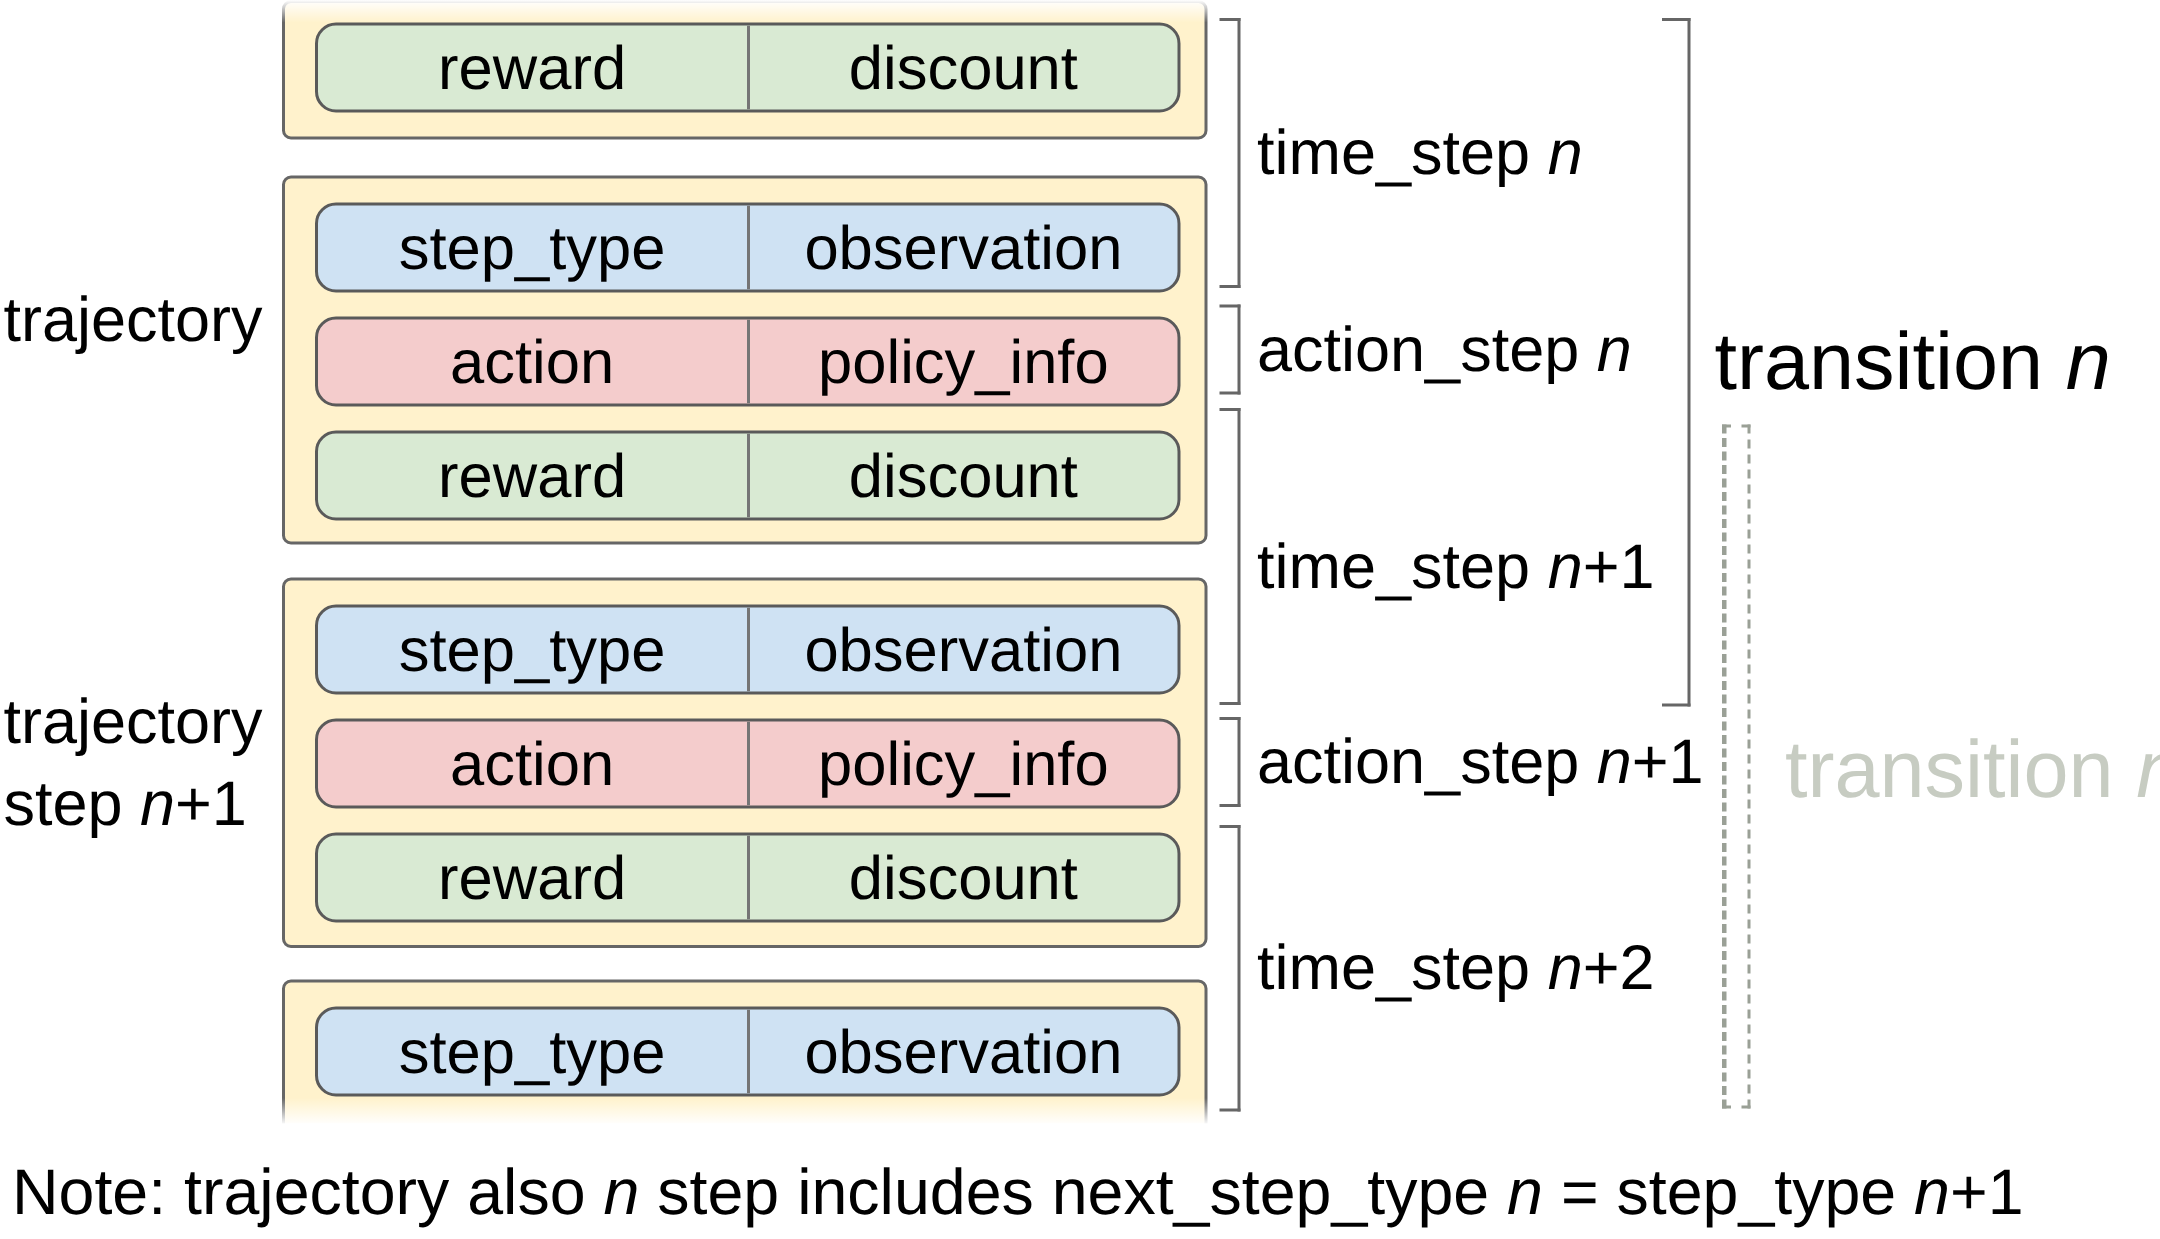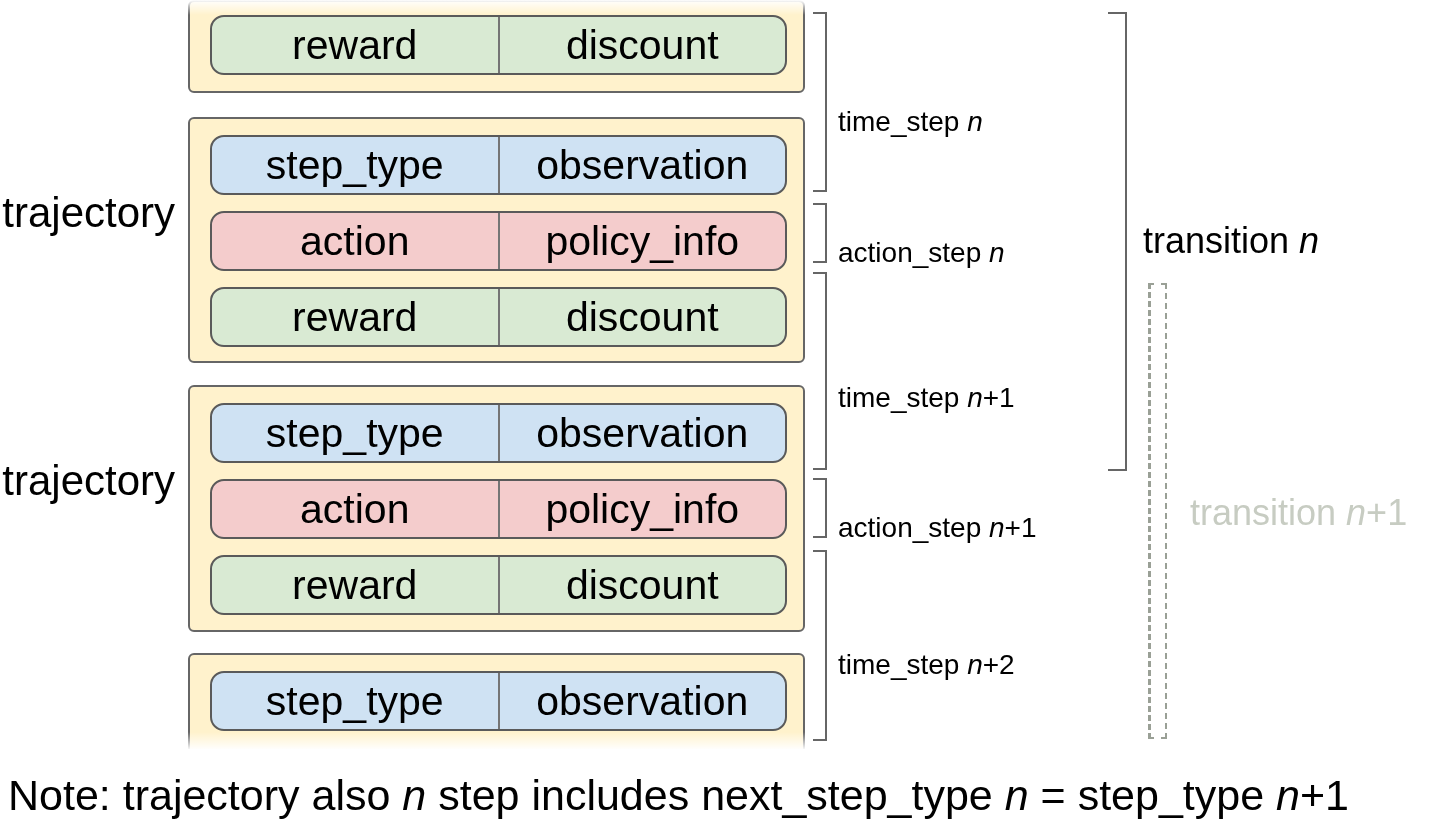--- a/index.html
+++ b/index.html
@@ -31,25 +31,25 @@
   
   .bracket{
     position:absolute;left:813px;width:14px;box-sizing:border-box;
     border:2px solid #666666;border-left:none;
   }
   .bracket.big{left:1108px;width:19px;}
   .bracket.dashed{left:1148px;width:19px;border-style:dashed;border-color:#9aa096;}
   
   .slabel{
     position:absolute;left:838px;height:56px;line-height:56px;
-    font-size:28px;white-space:nowrap;margin-top:20px;
+    font-size:42px;white-space:nowrap;
   }
   .trlabel{
     position:absolute;height:56px;line-height:56px;
-    font-size:36px;white-space:nowrap;
+    font-size:54px;white-space:nowrap;
   }
   .muted{color:#c7ccc2;}
   .llabel{
     position:absolute;right:1265px;text-align:left;
     font-size:42px;line-height:55px;white-space:nowrap;
   }
   .it{font-style:italic;}
   .note{
     position:absolute;left:8px;top:770px;
     font-size:43px;line-height:50px;white-space:nowrap;
@@ -116,20 +116,21 @@
 
 <div class="fade-top"></div>
 <div class="fade-bottom"></div>
 <div class="cover-bottom"></div>
 
 <div class="llabel" style="top:185px;">
   <div>trajectory</div>
 </div>
 <div class="llabel" style="top:453px;">
   <div>trajectory</div>
+  <div><span>step </span><span class="it">n</span><span>+1</span></div>
 </div>
 
 <div class="bracket" style="top:12px;height:180px;"></div>
 <div class="bracket" style="top:203px;height:60px;"></div>
 <div class="bracket" style="top:272px;height:198px;"></div>
 <div class="bracket" style="top:478px;height:60px;"></div>
 <div class="bracket" style="top:550px;height:191px;"></div>
 
 <div class="slabel" style="top:74px;"><span>time_step </span><span class="it">n</span><span></span></div>
 <div class="slabel" style="top:205px;"><span>action_step </span><span class="it">n</span><span></span></div>

